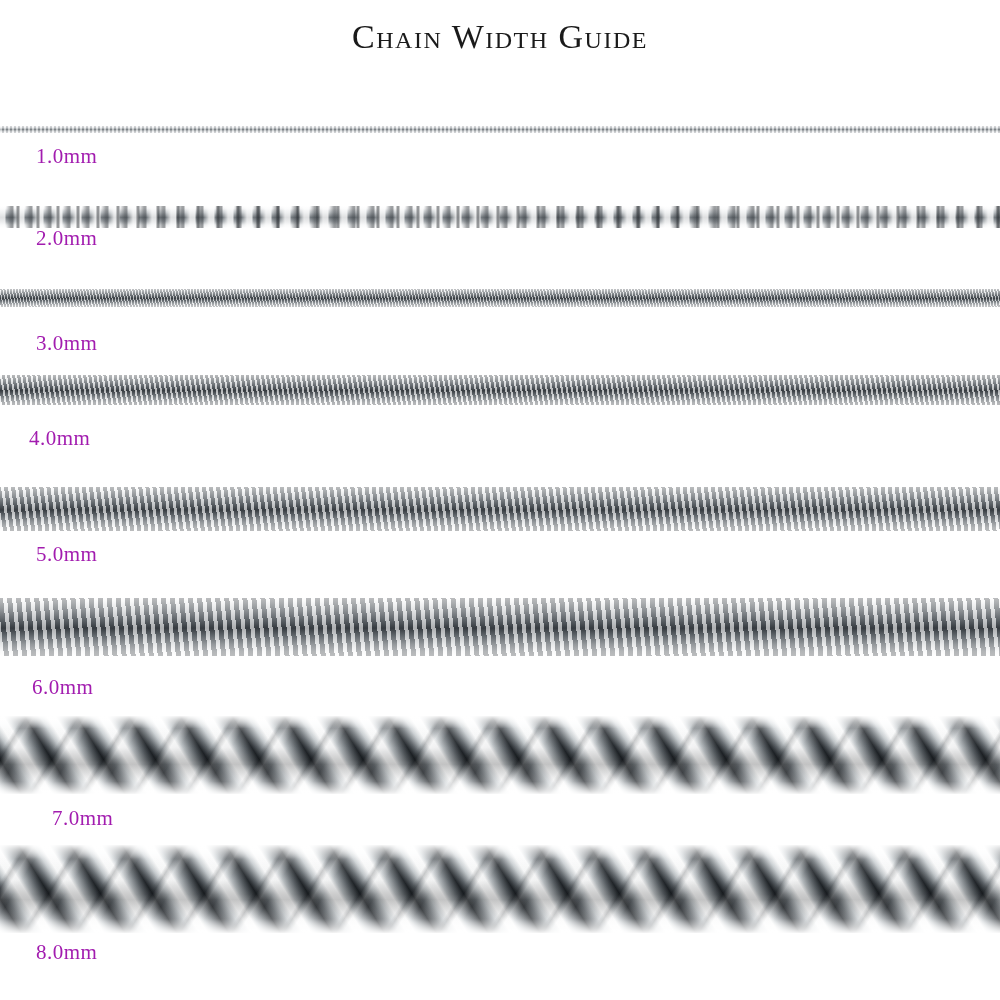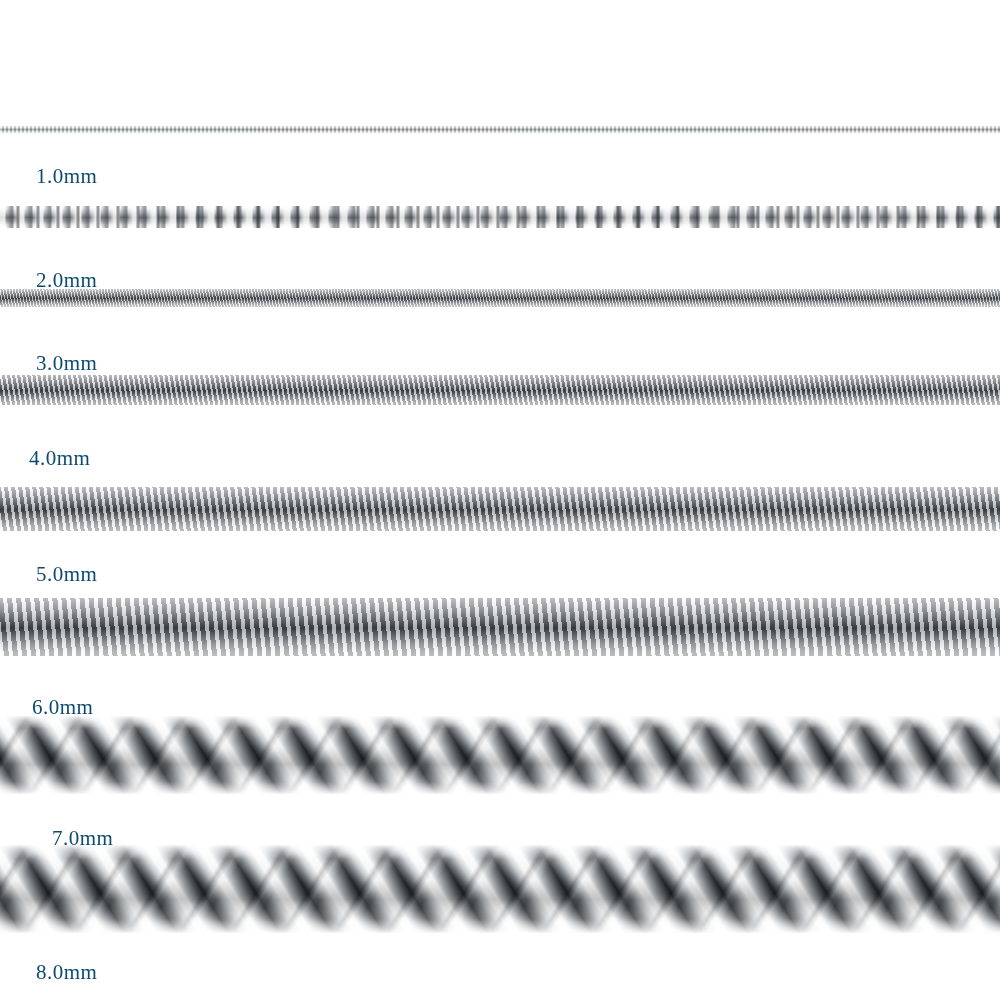--- a/index.html
+++ b/index.html
@@ -40,24 +40,23 @@
     position: absolute;
     left: 0;
     width: 1000px;
     overflow: hidden;
   }
 
   .label {
     position: absolute;
     font-family: "Liberation Serif", serif;
     font-size: 21px;
-    color: #0c4a6e;
+    color: #a21caf;
     letter-spacing: 0.5px;
     white-space: nowrap;
-    margin-top: 20px;
   }
 
   
   .metal {
     position: absolute;
     left: 0;
     width: 1000px;
     height: 100%;
     background: linear-gradient(to bottom,
         #ffffff 0%,
@@ -234,33 +233,34 @@
         rgba(0,0,0,0.18) 62%,
         rgba(255,255,255,0.25) 84%,
         rgba(255,255,255,0.95) 100%);
   }
 </style>
 </head>
 <body>
 
 <div id="guide">
 
+  <div class="title">Chain Width Guide</div>
 
   <div class="chain c1" style="top:126px;">
     <div class="metal"></div>
     <div class="tex"></div>
   </div>
   <div class="label" style="top:144px; left:36px;">1.0mm</div>
 
   <div class="chain c2" style="top:206px;">
     <div class="metal"></div>
     <div class="tex"></div>
     <div class="tex2"></div>
   </div>
-  <div class="label" style="top:248px; left:36px;">2.0mm</div>
+  <div class="label" style="top:226px; left:36px;">2.0mm</div>
 
   <div class="chain c3" style="top:289px;">
     <div class="metal"></div>
     <div class="tex"></div>
   </div>
   <div class="label" style="top:331px; left:36px;">3.0mm</div>
 
   <div class="chain c4" style="top:375px;">
     <div class="metal"></div>
     <div class="tex"></div>

